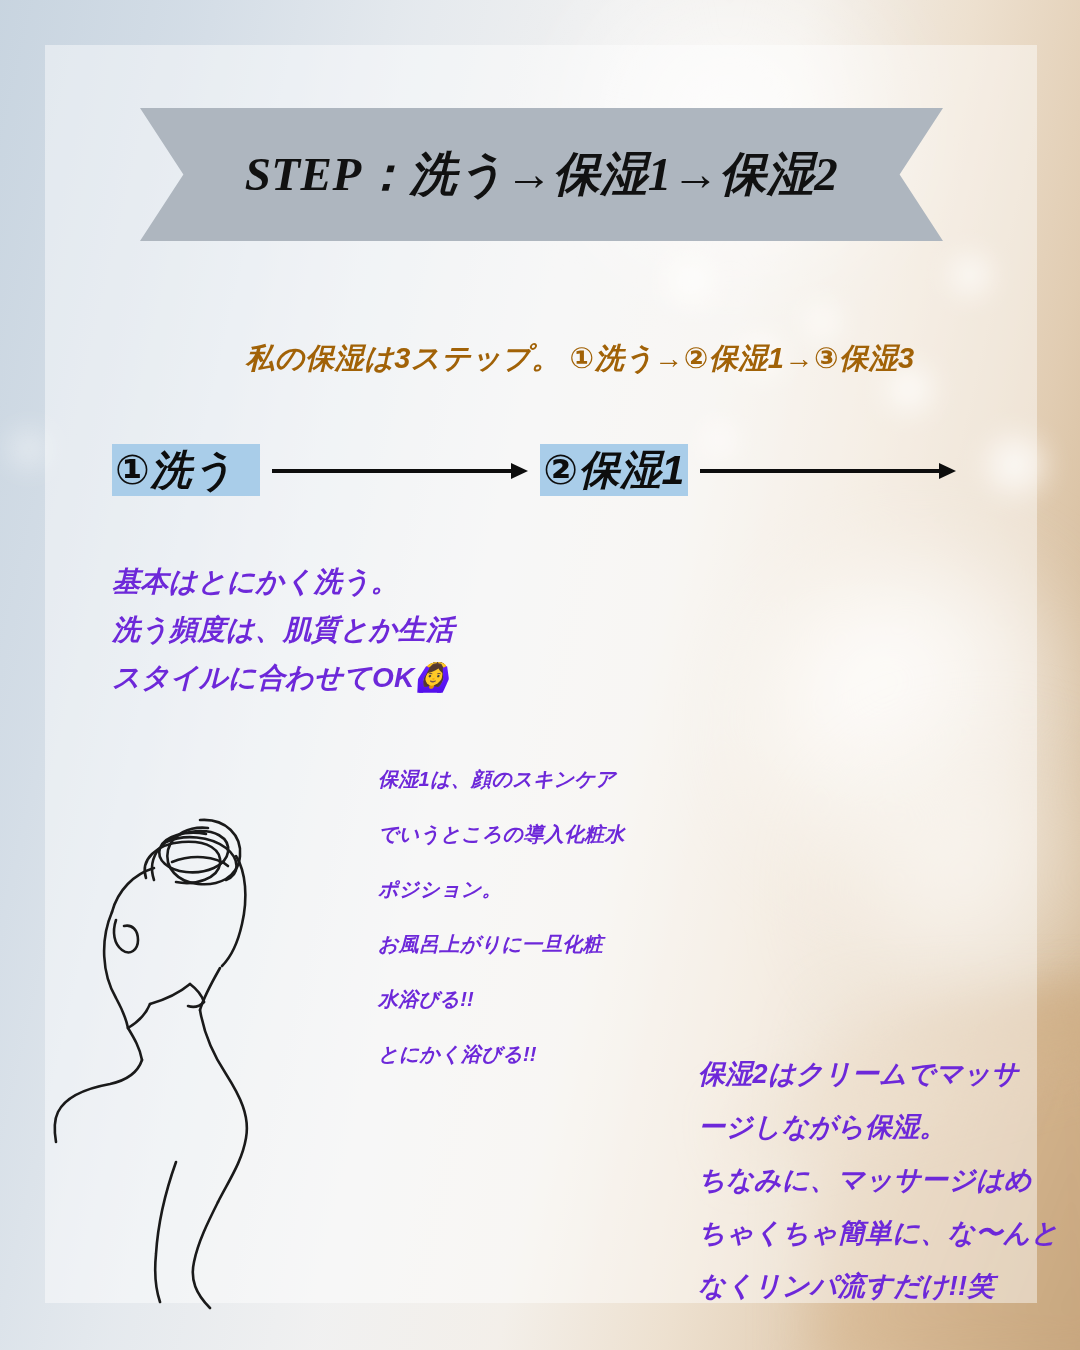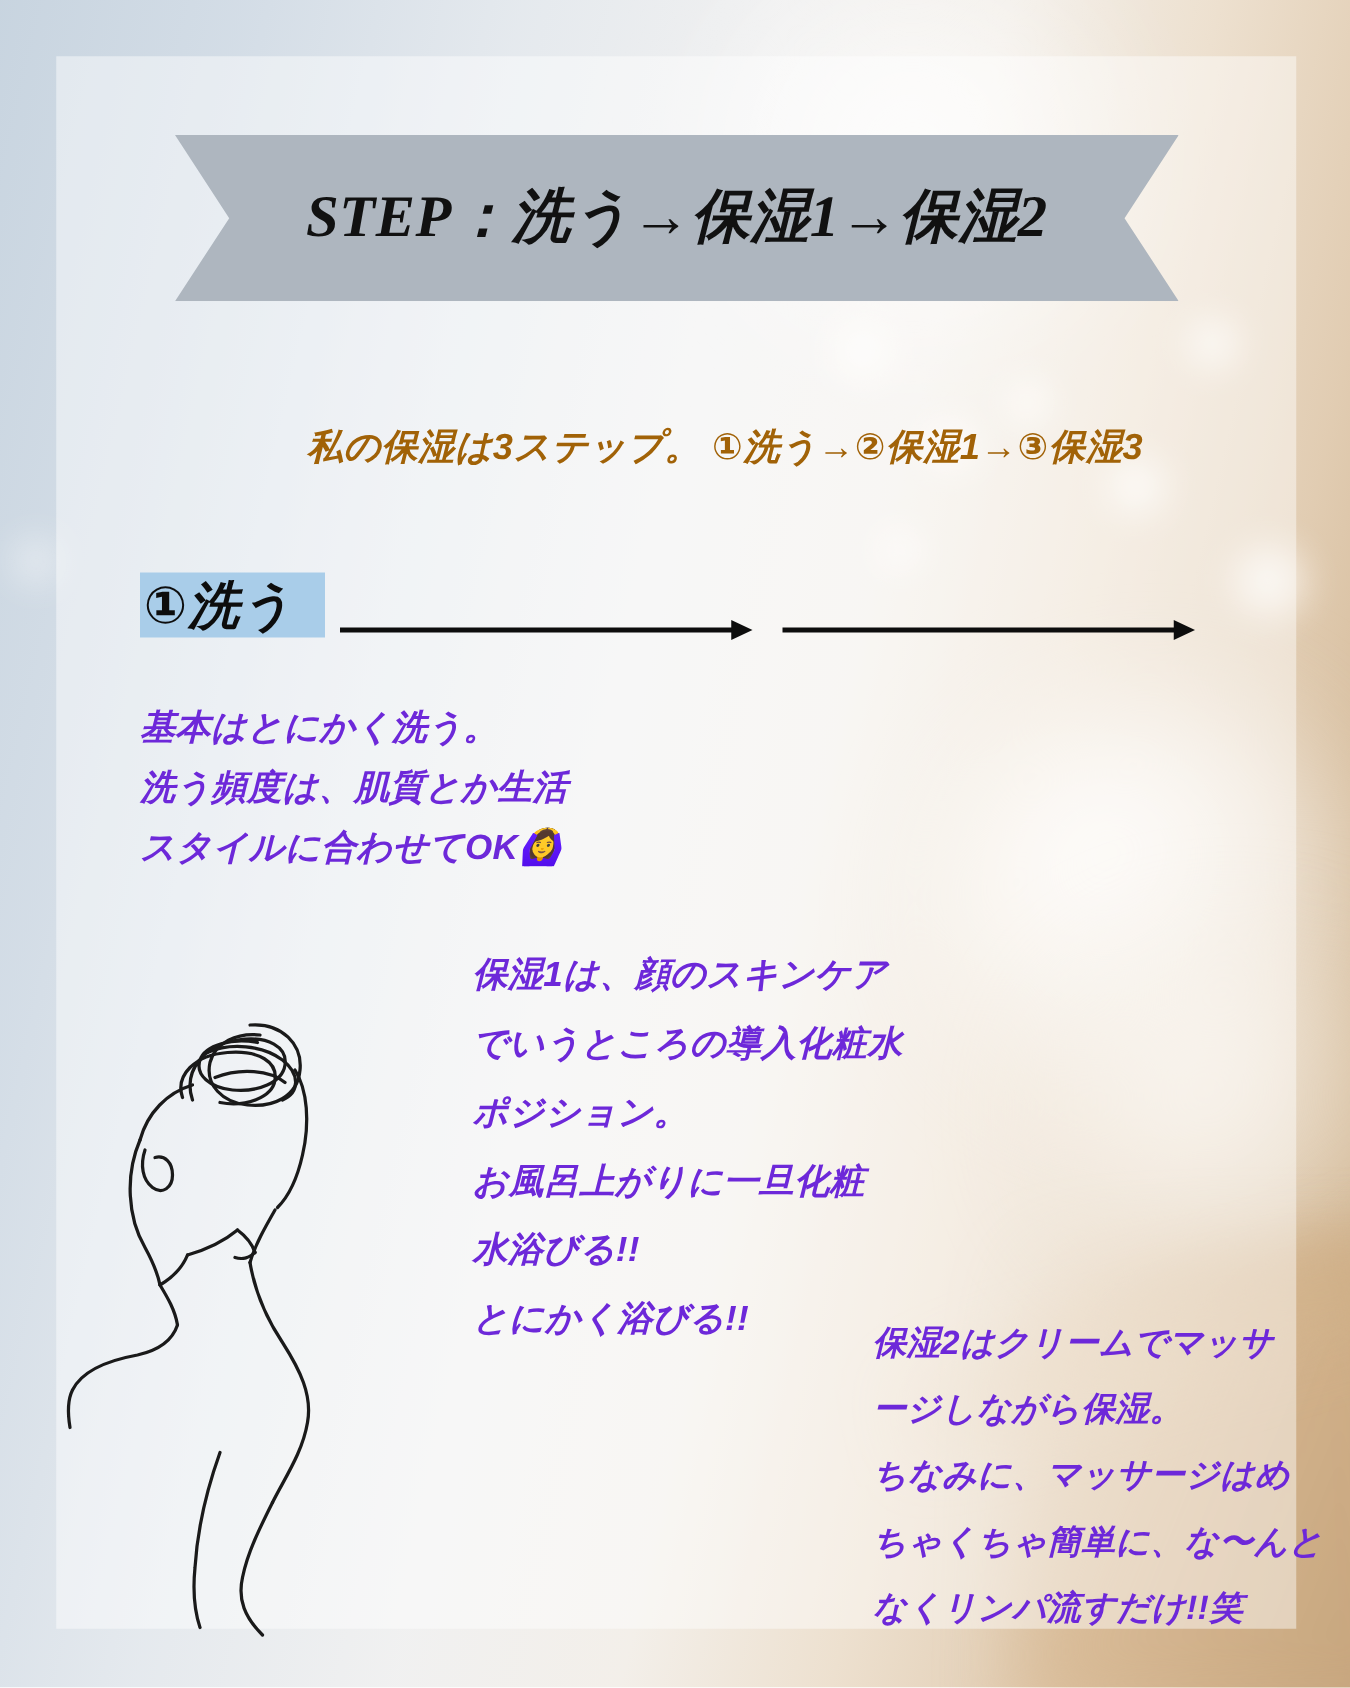--- a/index.html
+++ b/index.html
@@ -130,25 +130,25 @@
     line-height: 45px;
     color: #a16207;
     letter-spacing: 0.5px;
     padding-left: 40px;
   }
 
   
   .flow {
     position: absolute;
     left: 112px;
-    top: 458px;
+    top: 444px;
     width: 856px;
     height: 52px;
     display: flex;
-    align-items: flex-end;
+    align-items: center;
   }
   .flow-step {
     font-weight: 700;
     font-size: 41px;
     line-height: 52px;
     color: #0d0d0d;
     background: #a9cde9;
     padding: 0 3px;
     white-space: nowrap;
     letter-spacing: 0.5px;
@@ -188,21 +188,21 @@
   }
   #block-wash {
     left: 112px;
     top: 558px;
     font-size: 28px;
     line-height: 48px;
   }
   #block-moist1 {
     left: 378px;
     top: 752px;
-    font-size: 28px;
+    font-size: 20px;
     line-height: 55px;
   }
   #block-moist2 {
     left: 698px;
     top: 1048px;
     font-size: 27px;
     line-height: 53px;
   }
   .emoji {
     font-family: "DejaVu Sans", sans-serif;
@@ -248,20 +248,21 @@
 
   <div class="intro">私の保湿は3ステップ。
 ①洗う→②保湿1→③保湿3</div>
 
   <div class="flow">
     <span class="flow-step step1">①洗う</span>
     <span class="flow-arrow">
       <span class="shaft"></span>
       <span class="head"></span>
     </span>
+    <span class="flow-step">②保湿1</span>
     <span class="flow-arrow">
       <span class="shaft"></span>
       <span class="head"></span>
     </span>
   </div>
 
   <div class="body-text" id="block-wash"><span>基本はとにかく洗う。
 洗う頻度は、肌質とか生活
 スタイルに合わせてOK</span><span class="emoji">🙆‍♀️</span></div>
 

